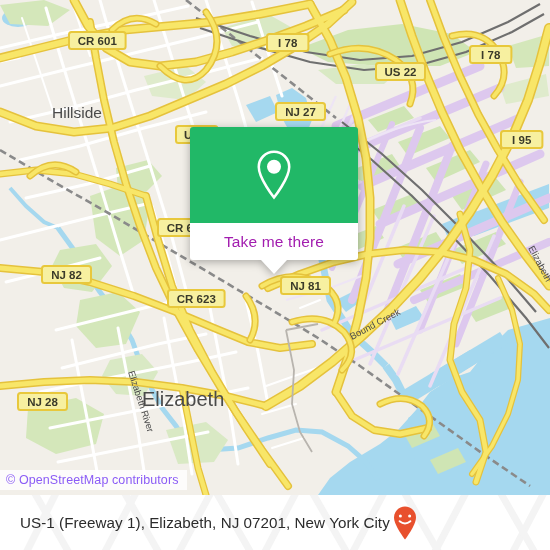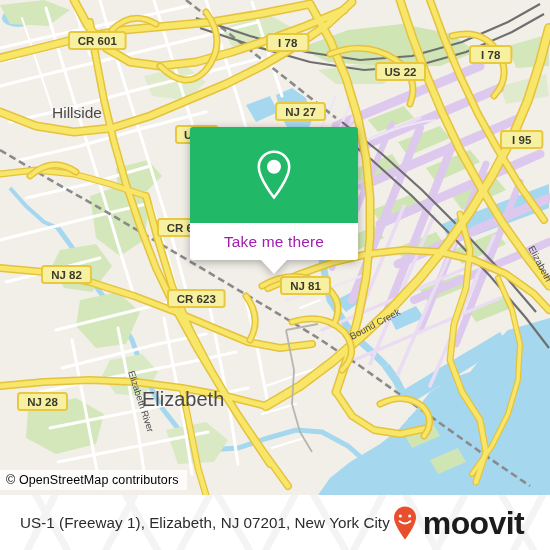--- a/index.html
+++ b/index.html
@@ -15,21 +15,21 @@
     position:absolute;left:0;top:0;width:550px;height:495px;
     background:#f2efe9;overflow:hidden;
   }
   #map svg{display:block;}
 
   
   .attrib{
     position:absolute;left:0;top:470px;
     background:rgba(255,255,255,0.80);
     padding:3px 8px 3px 6px;
-    font-size:12.5px;color:#000000;
+    font-size:12.5px;color:#8b5cf6;
     letter-spacing:0.1px;
     white-space:nowrap;
     z-index:40;
   }
 
   
   #popup{
     position:absolute;left:190px;top:127px;width:168px;
     z-index:60;
     filter:drop-shadow(0 2px 4px rgba(0,0,0,0.30));
@@ -400,17 +400,16 @@
     </svg>
     <div class="footer-row">
       <span class="footer-text">US-1 (Freeway 1), Elizabeth, NJ 07201, New York City</span>
       <span class="brand">
         <svg width="34" height="38" viewBox="0 0 34 38">
           <path d="M17 2.5c-6.1 0-11 4.9-11 11 0 7.9 11 22 11 22s11-14.1 11-22c0-6.1-4.9-11-11-11z" fill="#e8502d"></path>
           <circle cx="12.4" cy="12" r="1.5" fill="#ffffff"></circle>
           <circle cx="21.6" cy="12" r="1.5" fill="#ffffff"></circle>
           <path d="M11.6 17.2 Q17 21.6 22.4 17.2" stroke="#ffffff" stroke-width="1.9" fill="none" stroke-linecap="round"></path>
         </svg>
-        <span class="brand-word">moovit</span>
       </span>
     </div>
   </div>
 </div>
 
 </body></html>

